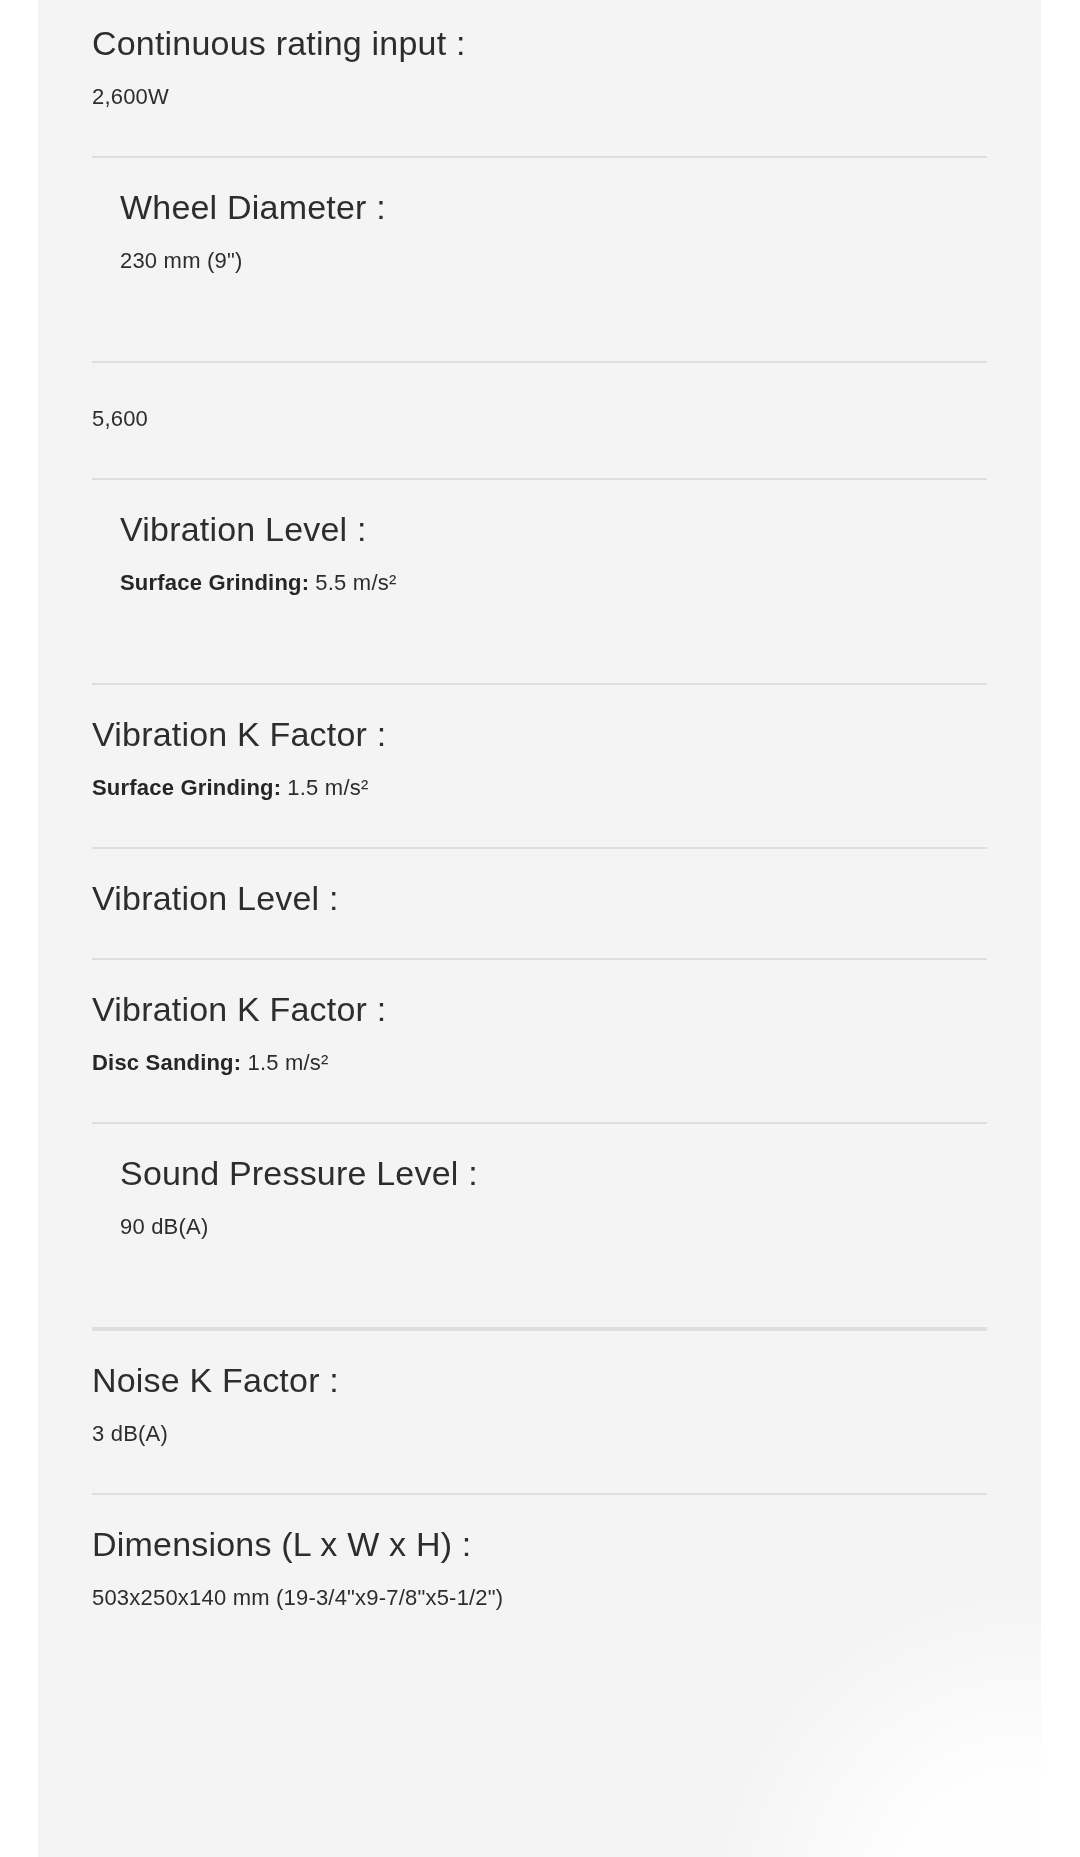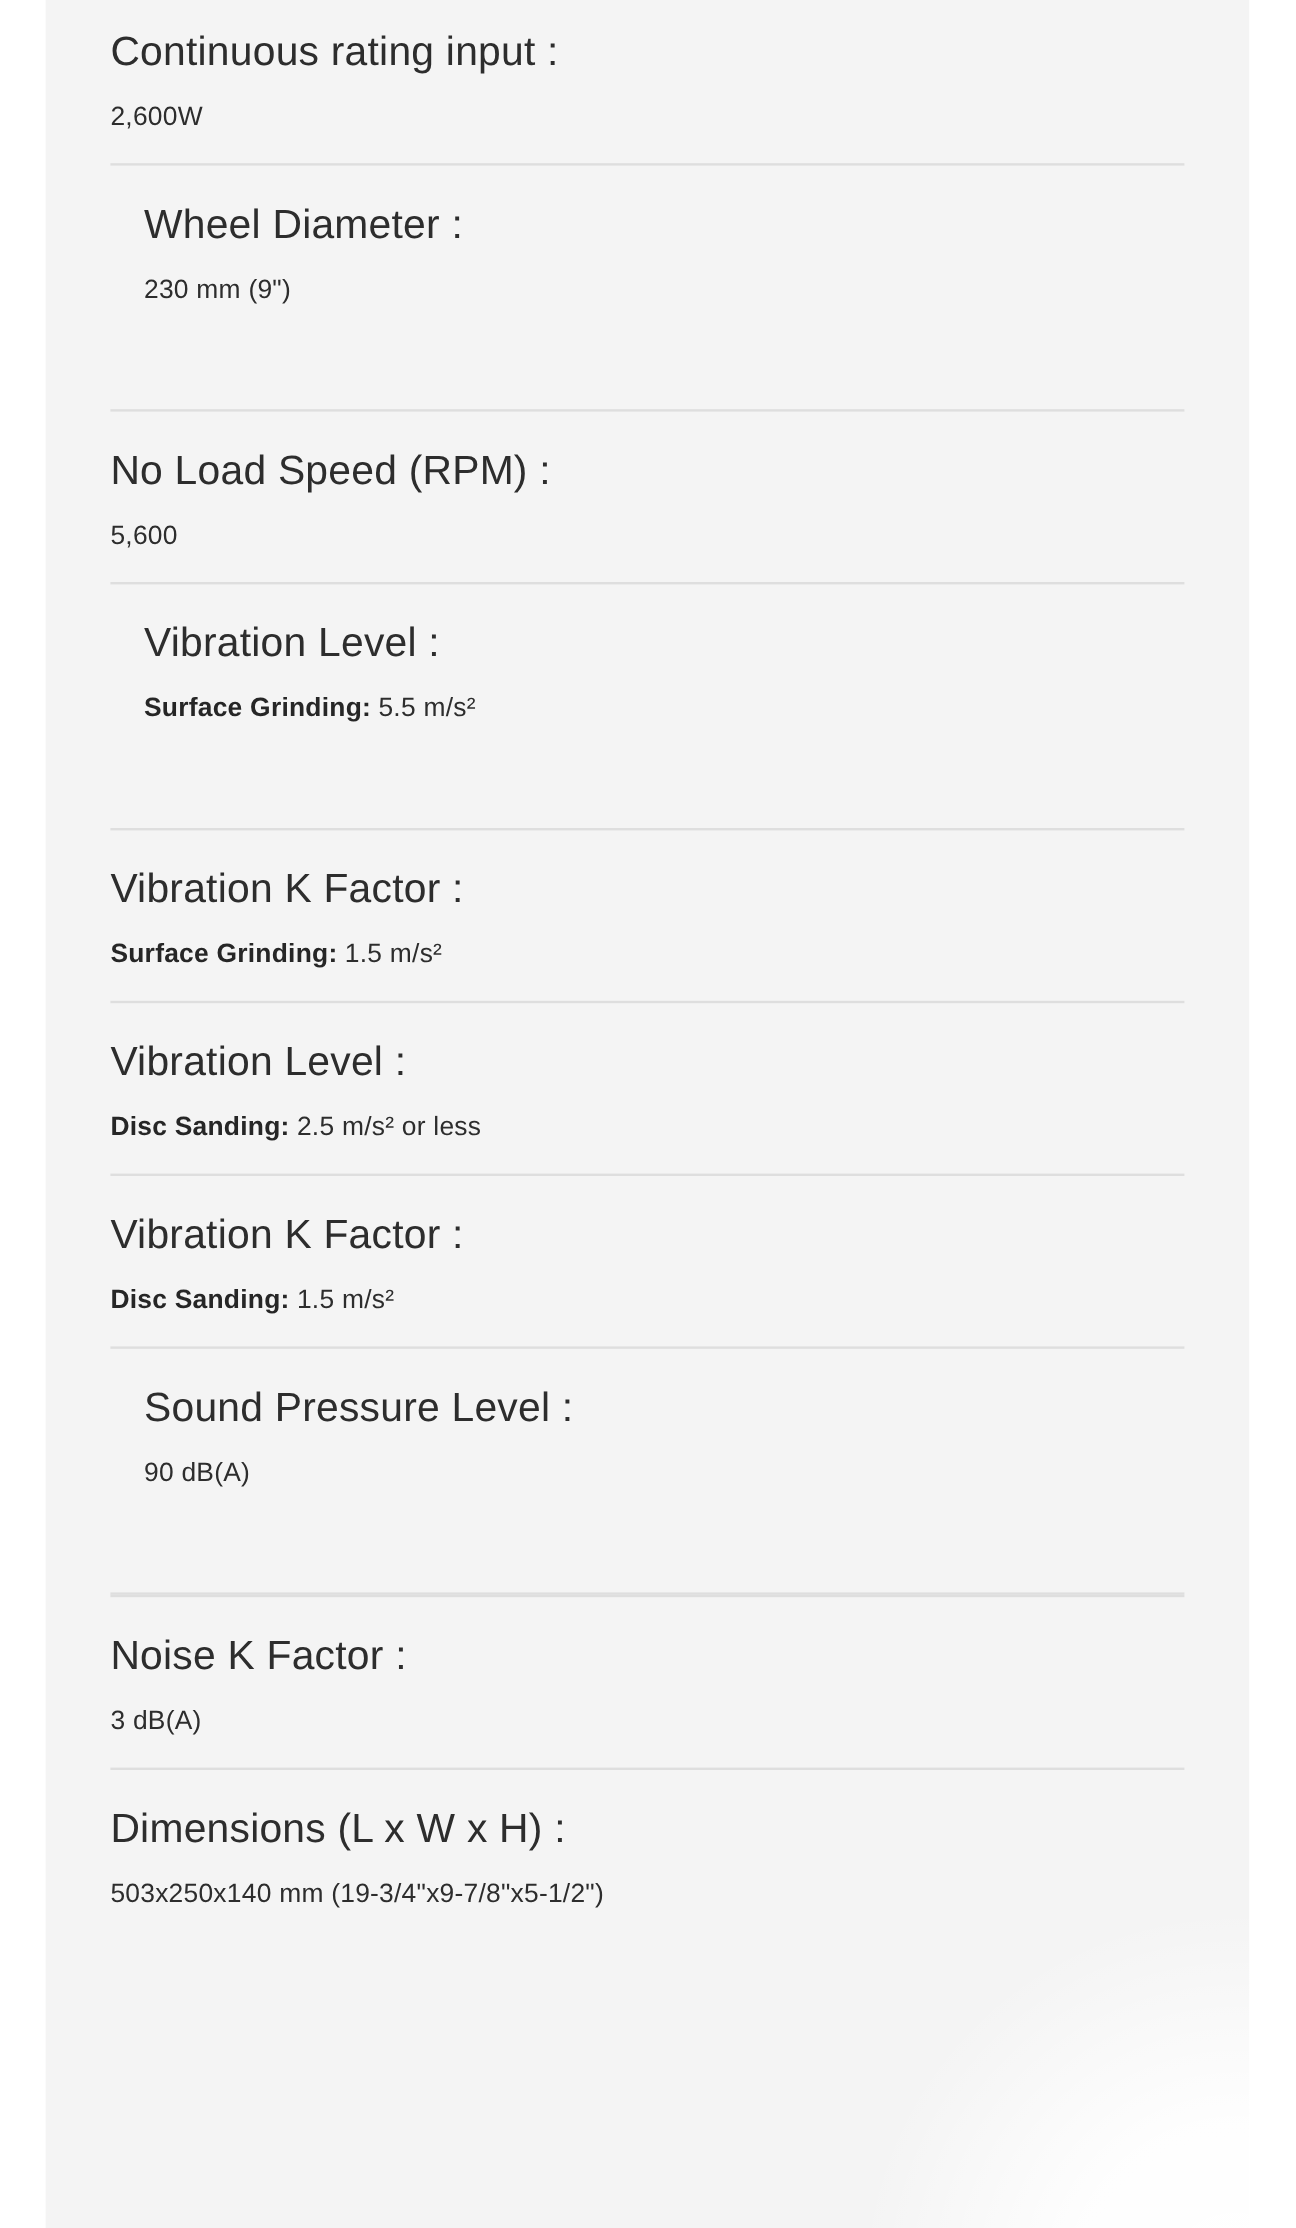--- a/index.html
+++ b/index.html
@@ -21,21 +21,21 @@
     position: absolute;
     left: 38px;
     top: 0;
     width: 1003px;
     height: 1857px;
     background: #f4f4f4;
     padding: 0 54px;
     overflow: hidden;
   }
   .spec-row {
-    padding: 26px 0 16px;
+    padding: 26px 0 36px;
   }
   .spec-row.first {
     padding-top: 20px;
   }
   .spec-row.extra-space {
     padding-bottom: 77px;
     margin-left: 28px;
   }
   .spec-label {
     font-size: 34px;
@@ -92,21 +92,20 @@
 
   <div class="spec-row extra-space">
     <div class="spec-label">Wheel Diameter :</div>
     <div class="spec-value">
       <span>230 mm (9")</span>
     </div>
   </div>
   <div class="divider"></div>
 
   <div class="spec-row">
-    <div class="spec-label">No Load Speed (RPM) :</div>
     <div class="spec-value">
       <span>5,600</span>
     </div>
   </div>
   <div class="divider"></div>
 
   <div class="spec-row extra-space">
     <div class="spec-label">Vibration Level :</div>
     <div class="spec-value">
       <span class="bold-prefix">Surface Grinding:</span><span>5.5 m/s²</span>
@@ -117,23 +116,20 @@
   <div class="spec-row">
     <div class="spec-label">Vibration K Factor :</div>
     <div class="spec-value">
       <span class="bold-prefix">Surface Grinding:</span><span>1.5 m/s²</span>
     </div>
   </div>
   <div class="divider"></div>
 
   <div class="spec-row">
     <div class="spec-label">Vibration Level :</div>
-    <div class="spec-value">
-      <span class="bold-prefix">Disc Sanding:</span><span>2.5 m/s² or less</span>
-    </div>
   </div>
   <div class="divider"></div>
 
   <div class="spec-row">
     <div class="spec-label">Vibration K Factor :</div>
     <div class="spec-value">
       <span class="bold-prefix">Disc Sanding:</span><span>1.5 m/s²</span>
     </div>
   </div>
   <div class="divider"></div>

